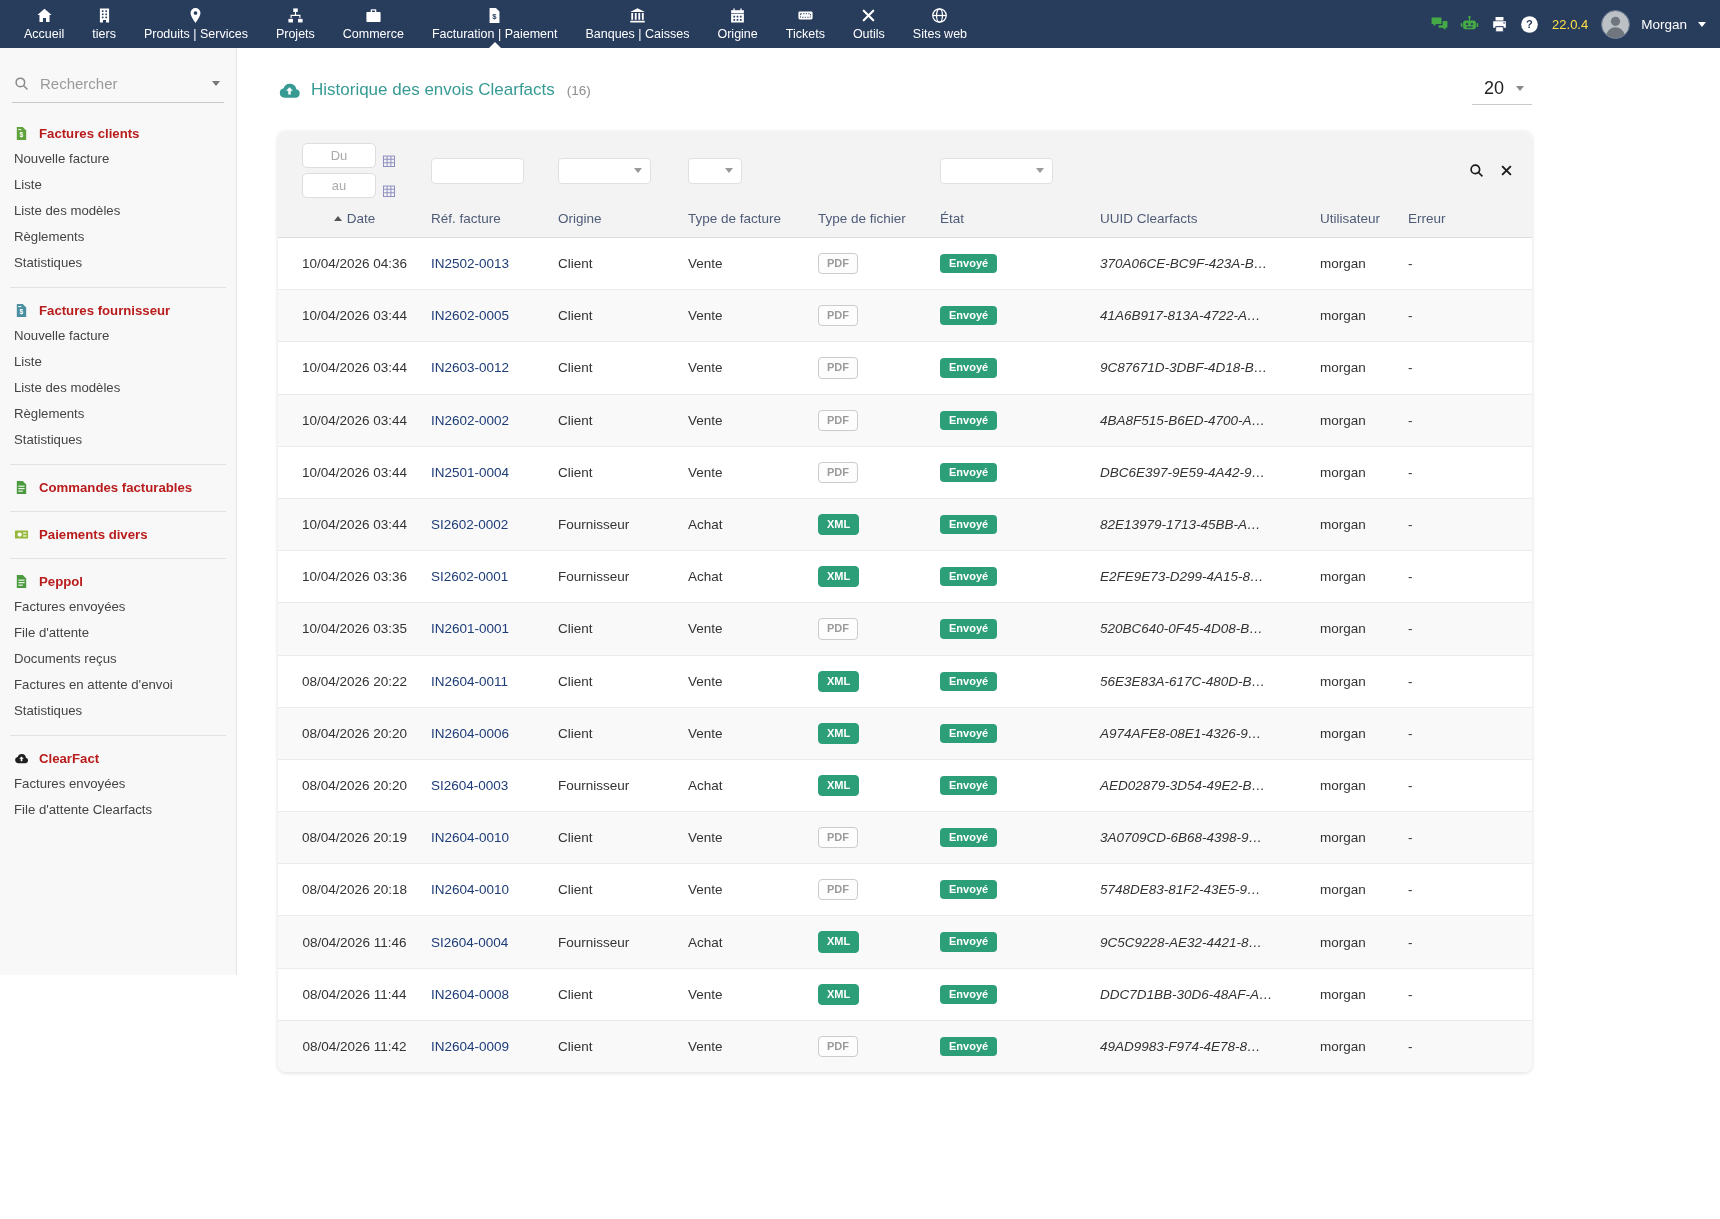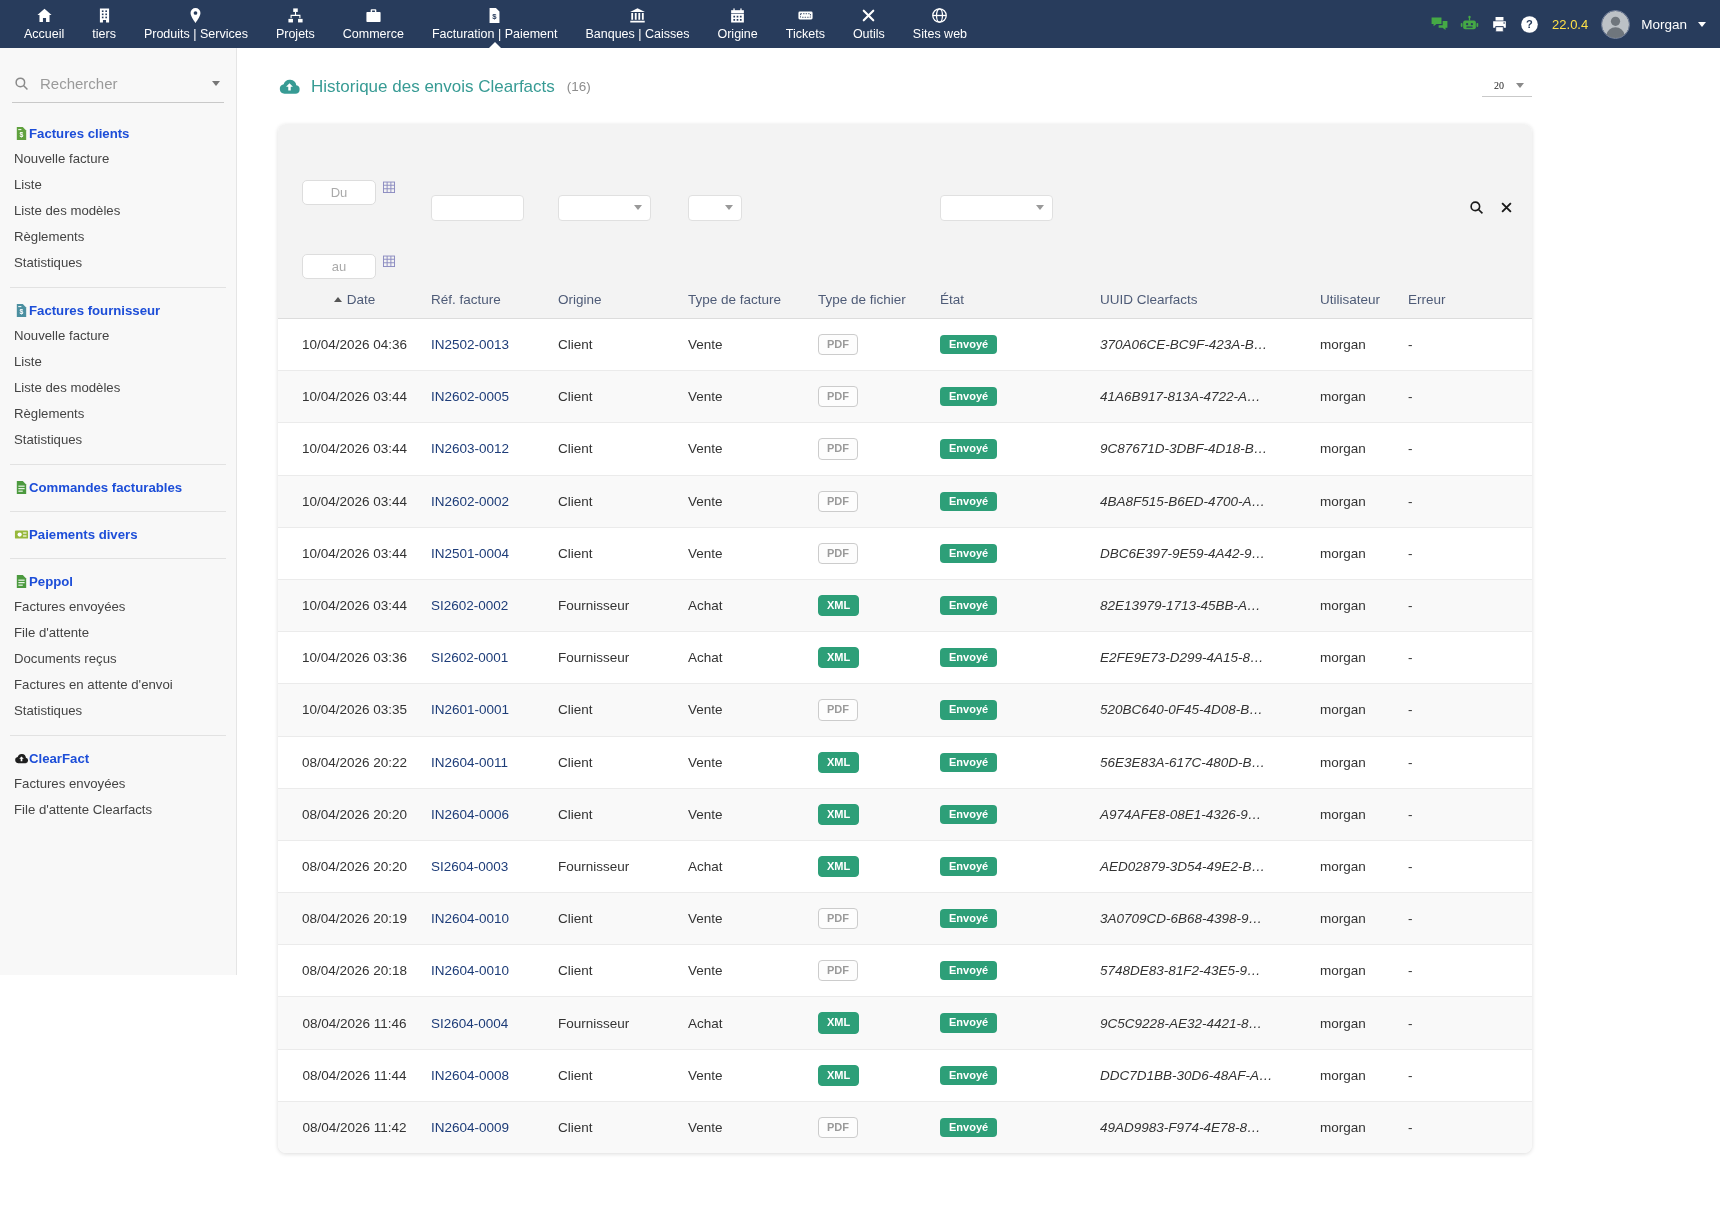--- a/index.html
+++ b/index.html
@@ -59,54 +59,54 @@
   .search-input{
     flex:1;border:none;outline:none;background:transparent;font-size:15px;
     font-family:"Liberation Sans", sans-serif;color:#333;min-width:0;
   }
   .search-input::placeholder{color:#9a9a9a;}
   .search-caret{border-top-color:#777;margin-right:2px;}
   .side-sections{margin-top:8px;}
   .side-section{margin:0 10px;padding:13px 2px 12px 2px;}
   .side-section + .side-section{border-top:1px solid #e2e2e2;}
   .side-title{
-    display:flex;align-items:center;padding:2px 2px 4px 2px;
-    font-size:13.2px;font-weight:bold;color:#1d4ed8;cursor:pointer;
+    display:flex;align-items:center;gap:10px;padding:2px 2px 4px 2px;
+    font-size:13.2px;font-weight:bold;color:#b91c1c;cursor:pointer;
   }
   .side-title .icon{width:15px;height:15px;}
   .side-items{margin-top:0;}
   .side-item{padding:5.5px 2px;font-size:13.2px;color:#444;cursor:pointer;white-space:nowrap;}
 
   
   .main{position:absolute;left:238px;top:48px;width:1482px;}
   .title-row{
     display:flex;align-items:center;gap:10px;margin:27px 0 0 40px;width:1254px;
   }
   .title-icon{width:23px;height:23px;}
   .page-title{font-size:17px;color:var(--teal);font-weight:500;}
   .title-count{font-size:13.5px;color:#8d8d8d;margin-left:2px;}
   .page-size{
     margin-left:auto;display:flex;align-items:center;gap:12px;
     border-bottom:1px solid #c9c9c9;padding:3px 8px 5px 12px;cursor:pointer;
   }
-  .page-size-value{font-size:10px;color:#222;font-family:Liberation Serif, serif;}
+  .page-size-value{font-size:18px;color:#222;}
   .page-size .caret{border-top-color:#8a8a8a;}
 
   .table-card{
     margin:26px 0 0 40px;width:1254px;background:#fff;border-radius:8px;
     box-shadow:0 1px 4px rgba(0,0,0,.14);overflow:hidden;
   }
   table{width:100%;border-collapse:collapse;table-layout:fixed;}
   thead{background:#f3f3f3;}
   td,th{vertical-align:middle;}
 
   
   .filter-row td{padding:12px 0 4px 0;}
   .date-filter{display:flex;flex-direction:column;gap:5px;padding-left:24px;}
-  .date-line{display:flex;align-items:flex-start;gap:6px;margin-top:44px;}
+  .date-line{display:flex;align-items:flex-end;gap:6px;}
   .date-input{
     width:74px;height:25px;border:1px solid #ddd;border-radius:5px;background:#fff;
     font-size:13px;text-align:center;outline:none;color:#333;
     font-family:"Liberation Sans", sans-serif;
   }
   .date-input::placeholder{color:#aaa;}
   .cal-btn{width:14px;height:14px;color:#8a8ac0;cursor:pointer;}
   .text-filter{
     width:93px;height:26px;border:1px solid #e0e0e0;border-radius:4px;background:#fff;
     outline:none;font-size:13px;padding:0 6px;font-family:"Liberation Sans", sans-serif;

